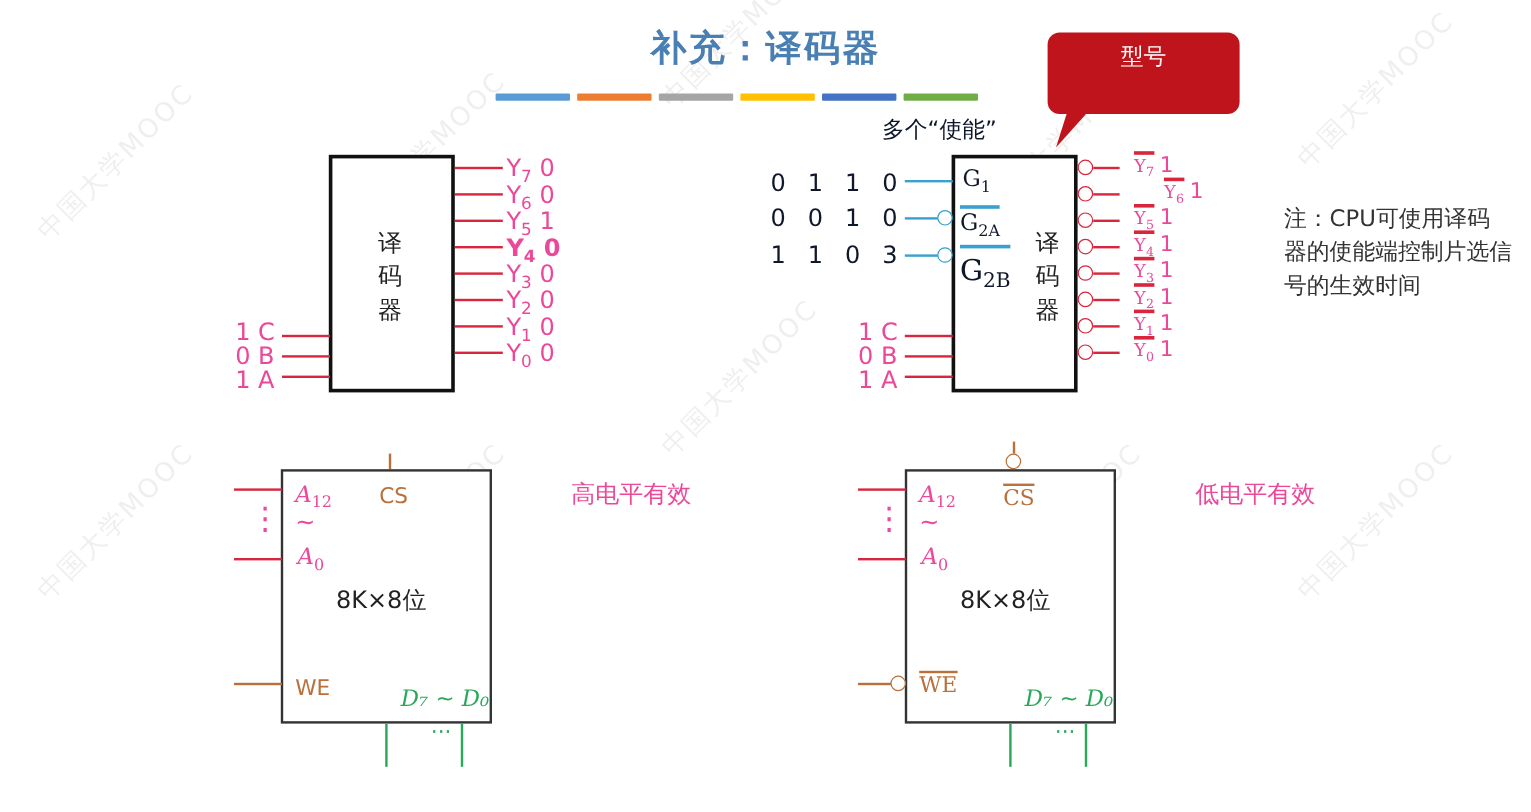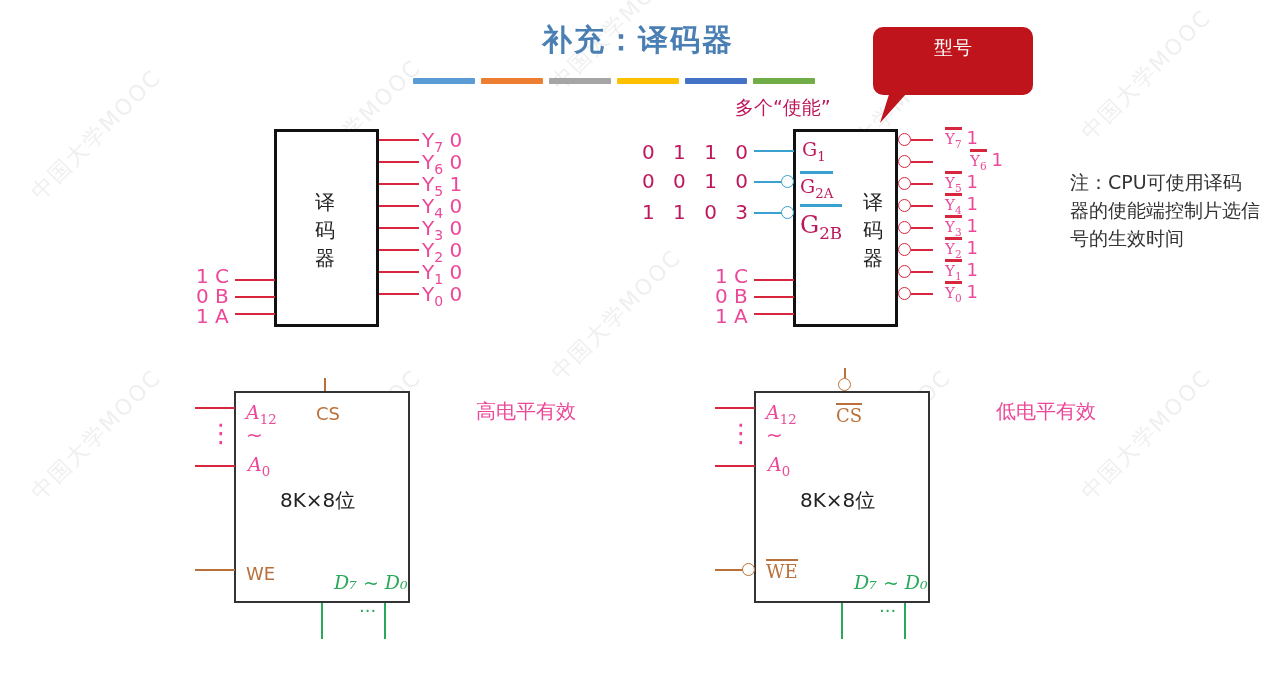--- a/index.html
+++ b/index.html
@@ -7,21 +7,21 @@
          font-family:"DejaVu Sans", "Liberation Sans", sans-serif; }
   .abs { position:absolute; }
   .wm { position:absolute; color:#efefef; font-size:22px; transform:rotate(-45deg);
         white-space:nowrap; letter-spacing:2px; pointer-events:none; }
   .title { left:0; width:1276px; top:20px; text-align:center; font-size:30px; color:#4a7fb4;
            font-weight:bold; letter-spacing:2px; }
   .bar { height:6px; width:62px; border-radius:1px; }
   .box { border:3px solid #111; background:#fff; box-sizing:border-box; }
   .thinbox { border:2px solid #333; background:#fff; box-sizing:border-box; }
   .red { color:#ec4899; }
-  .blue { color:#be185d;text-align:right; }
+  .blue { color:#0f172a;text-align:right; }
   .brown { color:#b9703a; }
   .green { color:#2aa85a;margin-left:20px; }
   .lbl { font-size:20px; line-height:20px; white-space:nowrap; }
   .serif { font-family:"DejaVu Serif", "Liberation Serif", serif; }
   .vchars { font-size:20px; line-height:28px; color:#222; text-align:center; width:30px; }
   .hl { position:absolute; height:1.5px; }
   .vl { position:absolute; width:1.5px; }
   .bubble { position:absolute; width:13px; height:13px; border:1.5px solid; border-radius:50%;
             box-sizing:border-box; background:#fff; }
   sub { font-size:0.7em; }
@@ -78,21 +78,21 @@
   <div class="hl" style="left:379px;top:183px;width:40px;background:#d7263d"></div>
   <div class="hl" style="left:379px;top:205px;width:40px;background:#d7263d"></div>
   <div class="hl" style="left:379px;top:227px;width:40px;background:#d7263d"></div>
   <div class="hl" style="left:379px;top:249px;width:40px;background:#d7263d"></div>
   <div class="hl" style="left:379px;top:271px;width:40px;background:#d7263d"></div>
   <div class="hl" style="left:379px;top:293px;width:40px;background:#d7263d"></div>
 
   <div class="abs lbl red" style="left:422px;top:130px;"><span>Y</span><sub>7</sub> <span>0</span></div>
   <div class="abs lbl red" style="left:422px;top:152px;"><span>Y</span><sub>6</sub> <span>0</span></div>
   <div class="abs lbl red" style="left:422px;top:174px;"><span>Y</span><sub>5</sub> <span>1</span></div>
-  <div class="abs lbl red" style="left:422px;top:196px;"><span>Y</span><sub>4</sub> <span>0</span></div>
+  <div class="abs lbl red" style="left:422px;top:196px;font-weight:bold;"><span>Y</span><sub>4</sub> <span>0</span></div>
   <div class="abs lbl red" style="left:422px;top:218px;"><span>Y</span><sub>3</sub> <span>0</span></div>
   <div class="abs lbl red" style="left:422px;top:240px;"><span>Y</span><sub>2</sub> <span>0</span></div>
   <div class="abs lbl red" style="left:422px;top:262px;"><span>Y</span><sub>1</sub> <span>0</span></div>
   <div class="abs lbl red" style="left:422px;top:284px;"><span>Y</span><sub>0</sub> <span>0</span></div>
 </div>
 
 <div>
   <div class="hl" style="left:235px;top:279px;width:40px;background:#d7263d"></div>
   <div class="hl" style="left:235px;top:296px;width:40px;background:#d7263d"></div>
   <div class="hl" style="left:235px;top:313px;width:40px;background:#d7263d"></div>

